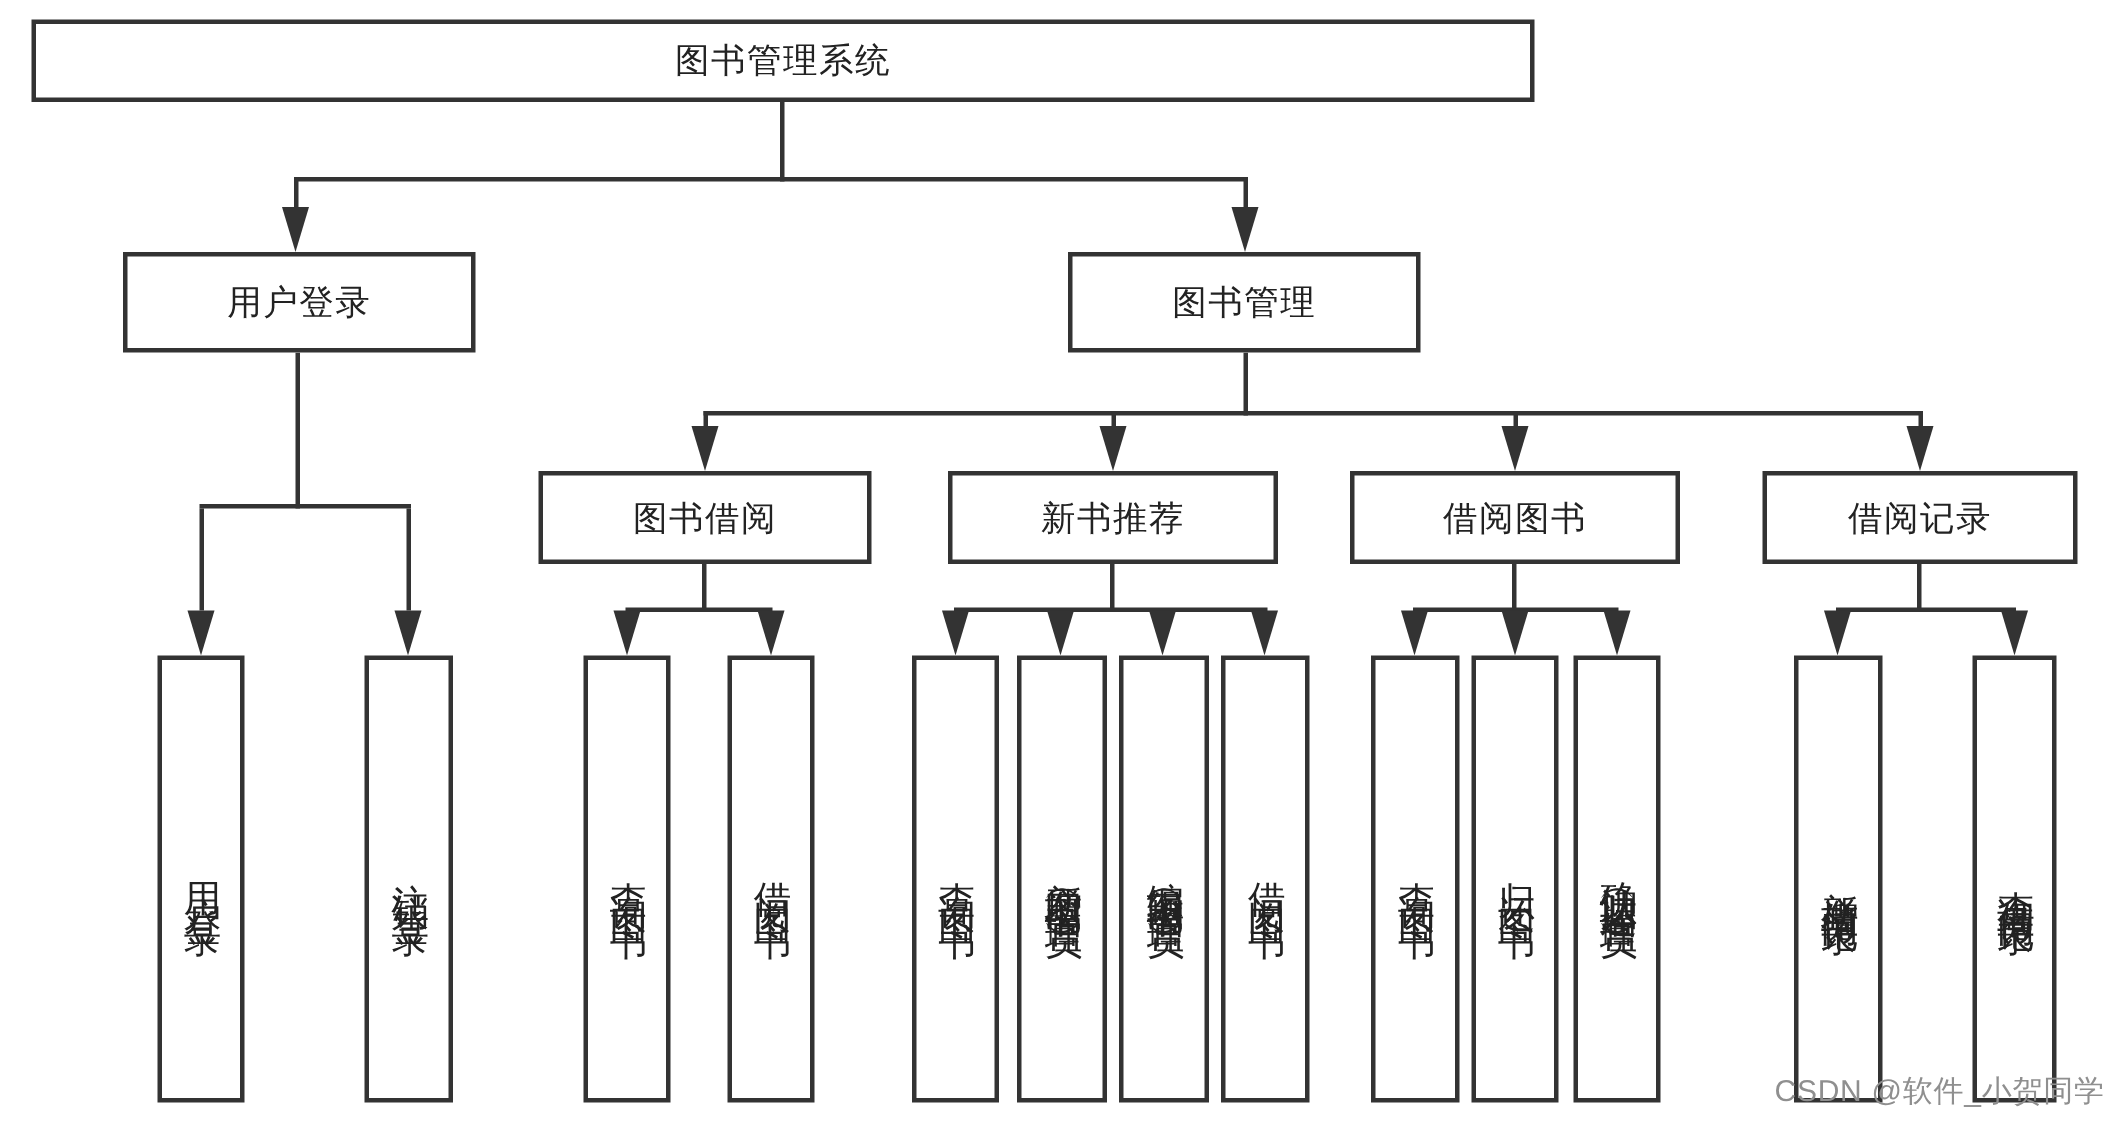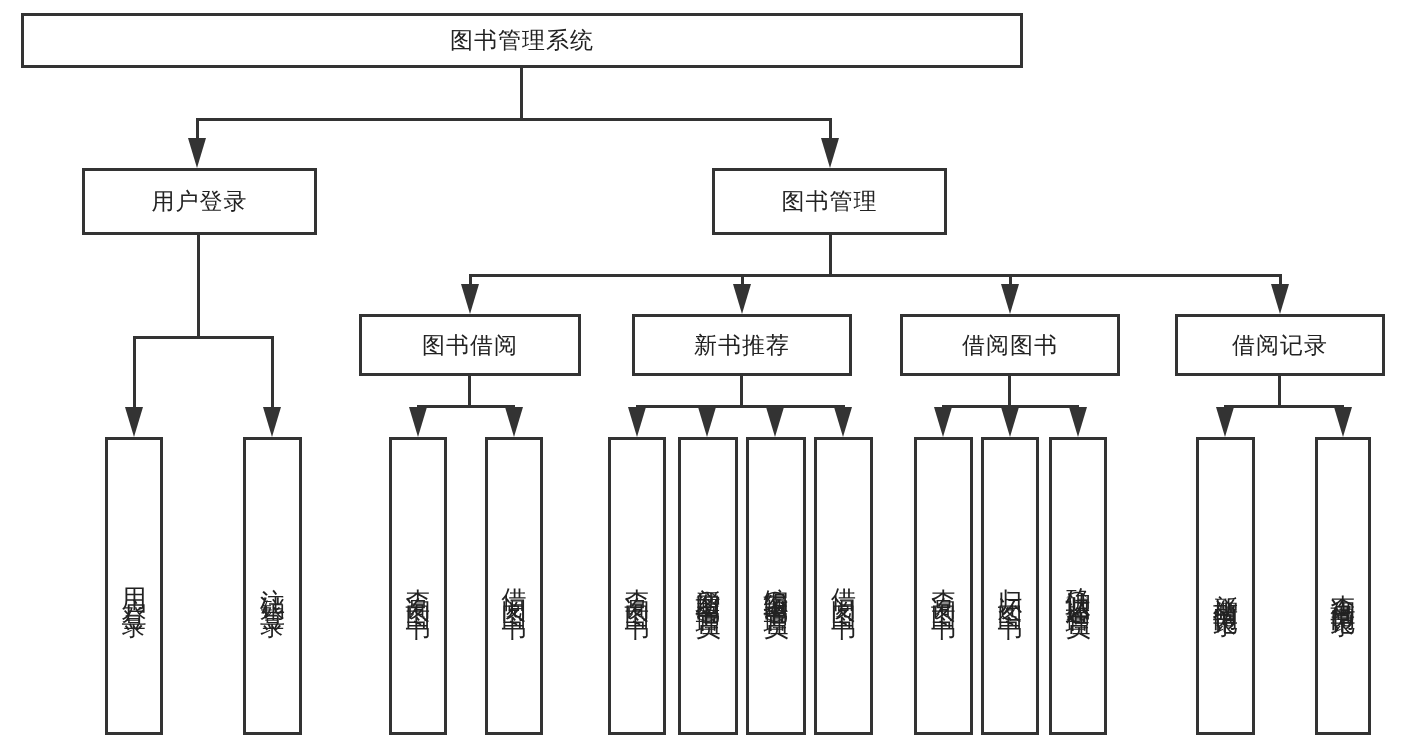--- a/index.html
+++ b/index.html
@@ -176,13 +176,14 @@
     <span class="vtext long">确认归还（管理员）</span>
   </div>
 
   <div class="leaf" style="left:1196px;width:59px">
     <span class="vtext long">新增借阅记录</span>
   </div>
   <div class="leaf" style="left:1315px;width:56px">
     <span class="vtext long">查询借阅记录</span>
   </div>
 
+  <div id="watermark">CSDN @软件_小贺同学</div>
 </div>
 
 </body></html>

